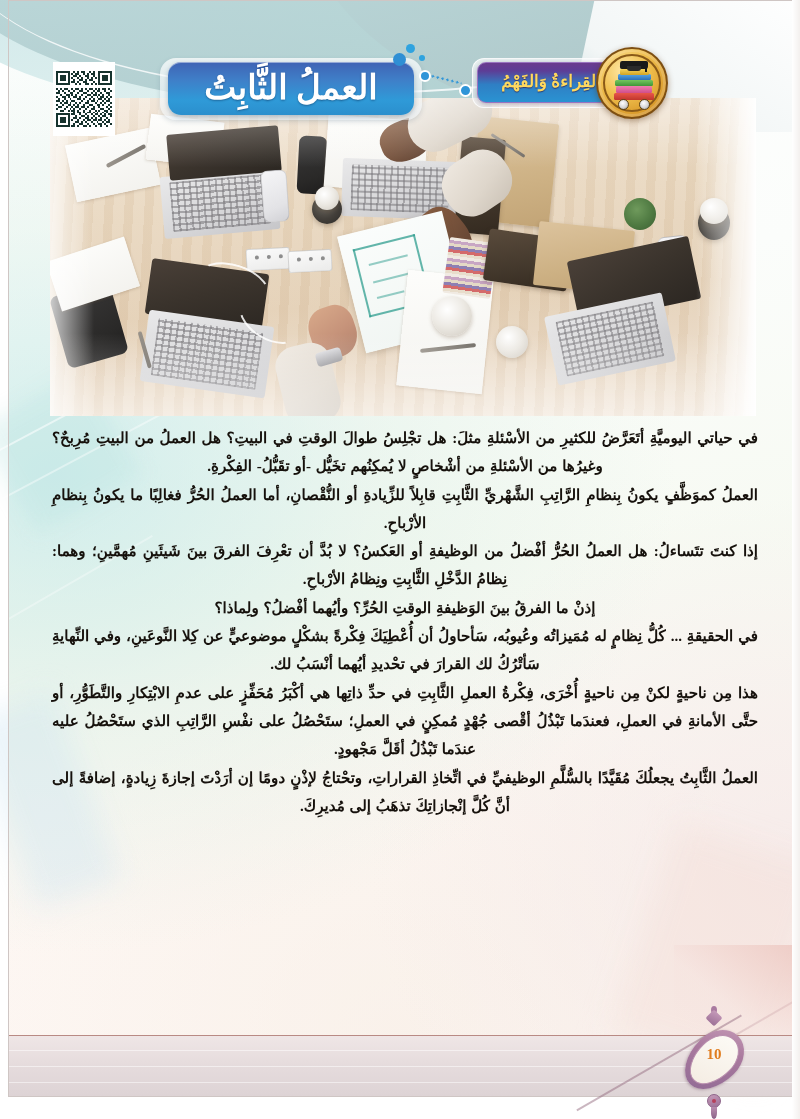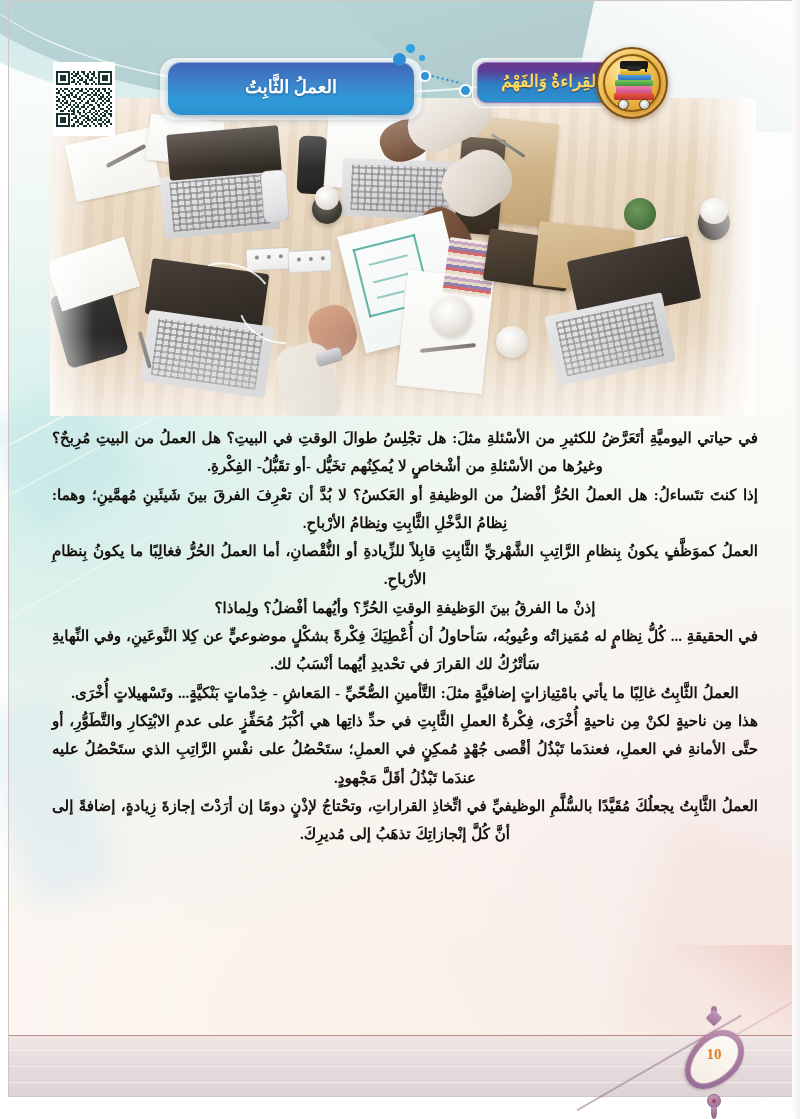--- a/index.html
+++ b/index.html
@@ -119,21 +119,21 @@
     box-shadow:0 2px 5px rgba(60,90,110,.18);
   }
   .title-banner{
     position:absolute; left:168px; top:62px; width:246px; height:53px; z-index:8;
     border-radius:13px;
     background:linear-gradient(180deg,#3f63b4 0%, #3f7fc8 34%, #2f9ad8 72%, #2b8fcd 100%);
     box-shadow:inset 0 1px 0 rgba(255,255,255,.45), 0 2px 5px rgba(20,60,100,.3);
     display:flex; align-items:center; justify-content:center;
   }
   .title-banner span{
-    color:#ffffff; font-size:18px; font-weight:bold; letter-spacing:.5px;
+    color:#ffffff; font-size:34px; font-weight:bold; letter-spacing:.5px;
     font-family:"Liberation Serif", serif;
     text-shadow:0 1px 2px rgba(10,40,80,.45);
     padding-bottom:3px;
   }
 
   
   .dot{ position:absolute; border-radius:50%; z-index:8; }
   .dot.d1{ left:406px; top:44px; width:9px;  height:9px;  background:#2fa3df; }
   .dot.d2{ left:393px; top:53px; width:13px; height:13px; background:#2f8fd4; }
   .dot.d3{ left:419px; top:55px; width:6px;  height:6px;  background:#2fa3df; }
@@ -427,25 +427,24 @@
     <div class="bk" style="left:20px; top:50px; width:11px; height:11px; border-radius:50%; background:radial-gradient(circle at 40% 35%,#fff 0%,#d6d6d6 55%,#8e8e8e 100%); border:1.5px solid #5c4418;"></div>
     <div class="bk" style="left:41px; top:50px; width:11px; height:11px; border-radius:50%; background:radial-gradient(circle at 40% 35%,#fff 0%,#d6d6d6 55%,#8e8e8e 100%); border:1.5px solid #5c4418;"></div>
 
     <div class="cap" style="left:22px; top:12px; width:28px; height:8px; background:#1a1a1a; transform:skewX(-2deg); border-radius:2px;"></div>
     <div class="cap" style="left:29px; top:17px; width:14px; height:5px; background:#2a2a2a; border-radius:0 0 3px 3px;"></div>
     <div class="cap" style="left:47px; top:14px; width:2px; height:9px; background:#1a1a1a;"></div>
   </div>
 
   <div class="content">
     <p class="para">في حياتي اليوميَّةِ أتَعَرَّضُ للكثيرِ من الأسْئلةِ مثلَ: هل تجْلِسُ طوالَ الوقتِ في البيتِ؟ هل العملُ من البيتِ مُرِبحٌ؟ وغيرُها من الأسْئلةِ من أشْخاصٍ لا يُمكِنُهم تخَيُّل -أو تقَبُّلُ- الفِكْرةِ.</p>
+    <p class="para">العملُ كموَظَّفٍ يكونُ بِنظامِ الرَّاتِبِ الشَّهْريِّ الثَّابِتِ قابِلاً للزِّيادةِ أو النُّقْصانِ، أما العملُ الحُرُّ فغالِبًا ما يكونُ بِنظامِ الأرْباحِ.</p>
     <p class="para">إذا كنتَ تتَساءلُ: هل العملُ الحُرُّ أفْضلُ من الوظيفةِ أو العَكسُ؟ لا بُدَّ أن تعْرِفَ الفرقَ بينَ شَيئَينِ مُهمَّينِ؛ وهما: نِظامُ الدَّخْلِ الثَّابِتِ ونِظامُ الأرْباحِ.</p>
-    <p class="para">العملُ كموَظَّفٍ يكونُ بِنظامِ الرَّاتِبِ الشَّهْريِّ الثَّابِتِ قابِلاً للزِّيادةِ أو النُّقْصانِ، أما العملُ الحُرُّ فغالِبًا ما يكونُ بِنظامِ الأرْباحِ.</p>
     <p class="para">إذنْ ما الفرقُ بينَ الوَظيفةِ الوقتِ الحُرِّ؟ وأيُهما أفْضلُ؟ ولِماذا؟</p>
     <p class="para">في الحقيقةِ ... كُلُّ نِظامٍ له مُمَيزاتُه وعُيوبُه، سَأحاولُ أن أُعْطِيَكَ فِكْرةً بشكْلٍ موضوعيٍّ عن كِلا النَّوعَينِ، وفي النِّهايةِ سَأتْرُكُ لك القرارَ في تحْديدِ أيُهما أنْسَبُ لك.</p>
-    <p class="para">العملُ الثَّابِتُ غالِبًا ما يأتي بامْتِيازاتٍ إضافيَّةٍ مثلَ: التَّأمينِ الصُّحّيِّ - المَعاشِ - خِدْماتٍ بَنْكيَّةٍ... وتَسْهيلاتٍ أُخْرَى.</p>
     <p class="para">هذا مِن ناحيةٍ لكنْ مِن ناحيةٍ أُخْرَى، فِكْرةُ العملِ الثَّابِتِ في حدِّ ذاتِها هي أكْبَرُ مُحَفِّزٍ على عدمِ الابْتِكارِ والتَّطَوُّرِ، أو حتَّى الأمانةِ في العملِ، فعندَما تَبْذُلُ أقْصى جُهْدٍ مُمكِنٍ في العملِ؛ ستَحْصُلُ على نفْسِ الرَّاتِبِ الذي ستَحْصُلُ عليه عندَما تَبْذُلُ أقَلَّ مَجْهودٍ.</p>
     <p class="para">العملُ الثَّابِتُ يجعلُكَ مُقَيَّدًا بالسُّلَّمِ الوظيفيِّ في اتِّخاذِ القراراتِ، وتحْتاجُ لإذْنٍ دومًا إن أرَدْتَ إجازةَ زِيادةٍ، إضافةً إلى أنَّ كُلَّ إنْجازاتِكَ تذهَبُ إلى مُديرِكَ.</p>
   </div>
 
   <div class="corner-diag">
       <i></i>
     </div>
   <div class="corner-pink"></div>
   <div class="ornament">
     <div class="orn-diag"></div>

